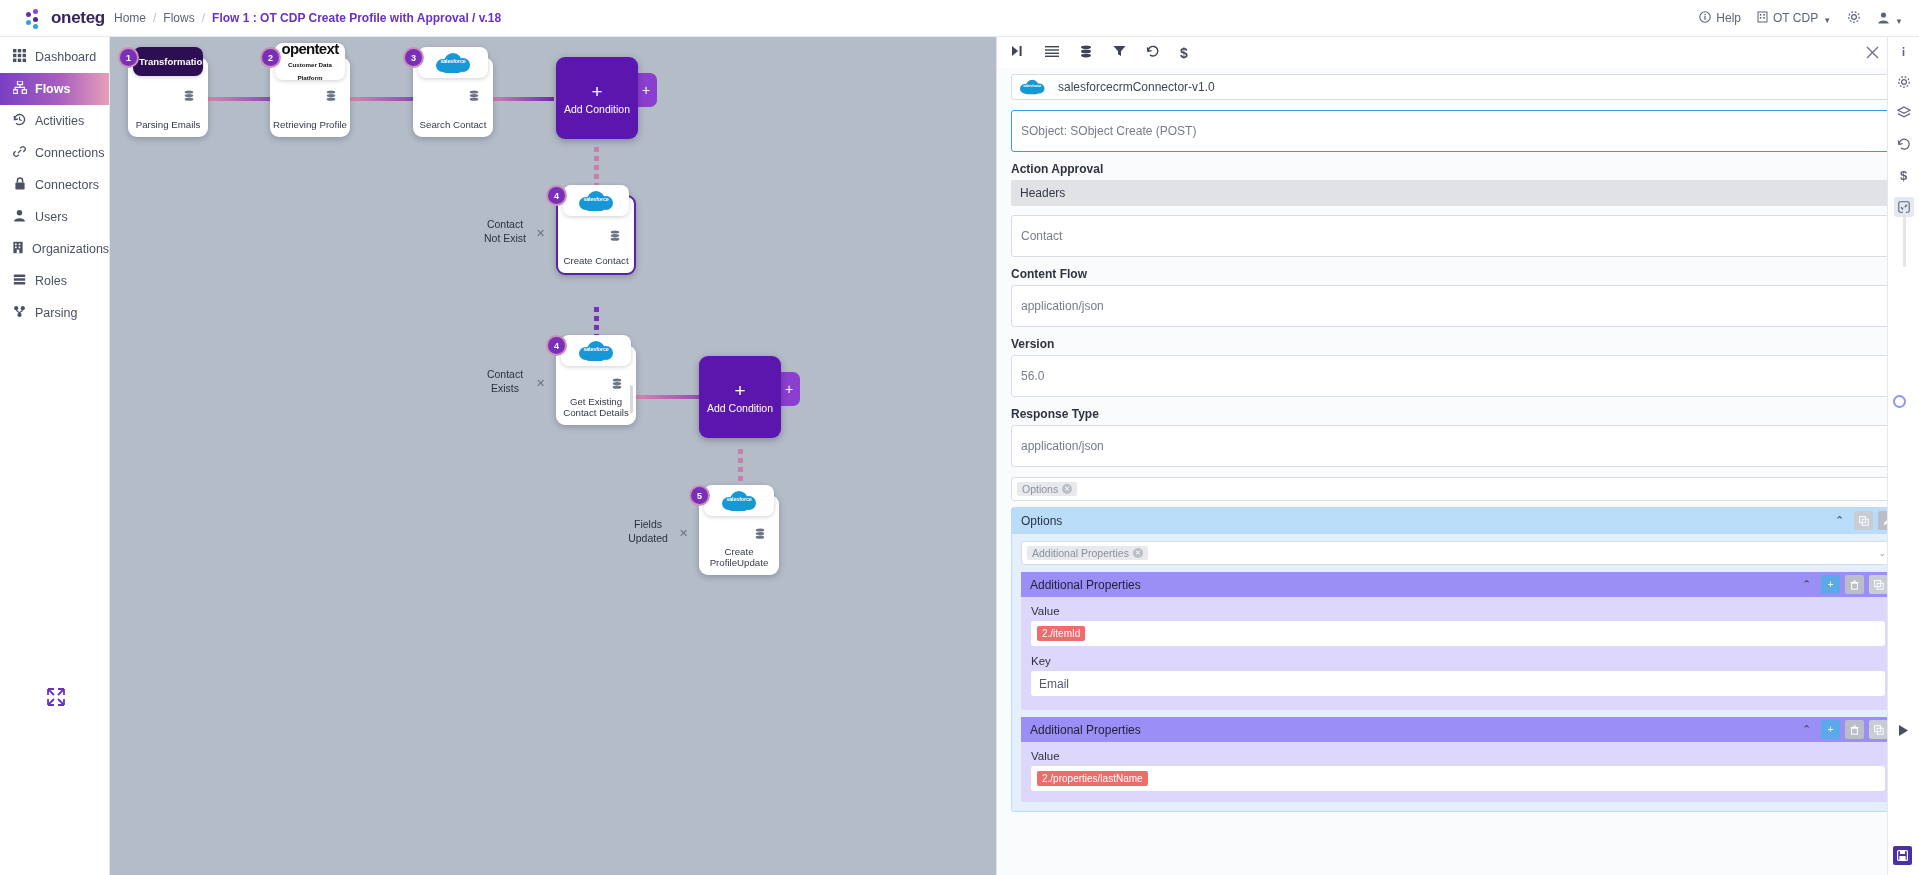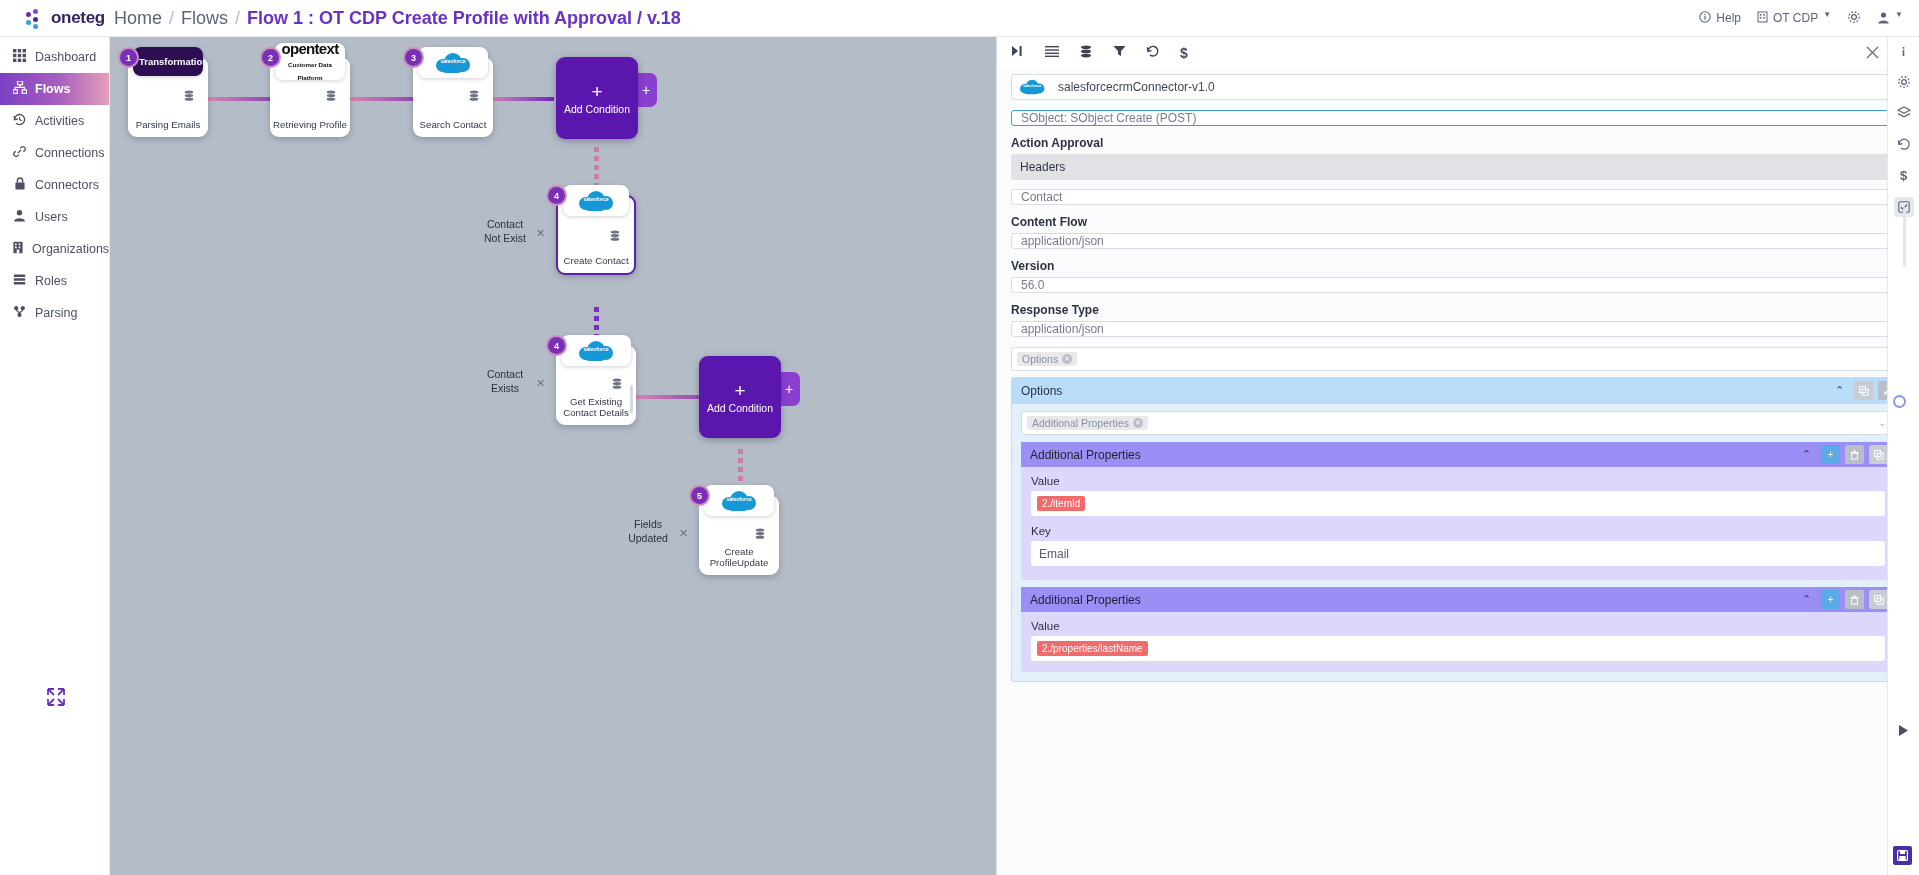--- a/index.html
+++ b/index.html
@@ -18,26 +18,26 @@
   }
   .logo-zone { width:110px; height:37px; display:flex; align-items:center; padding-left:26px; gap:6px; }
   .logo-mark { width:19px; height:19px; position:relative; flex:0 0 auto; }
   .logo-mark i { position:absolute; width:5px; height:5px; border-radius:50%; }
   .logo-mark i:nth-child(1){ left:0; top:3px; background:#6b2fa0; }
   .logo-mark i:nth-child(2){ left:0; top:11px; background:#2ea3d8; }
   .logo-mark i:nth-child(3){ left:7px; top:0px; background:#8e44c9; }
   .logo-mark i:nth-child(4){ left:7px; top:8px; background:#4b2a8e; }
   .logo-mark i:nth-child(5){ left:7px; top:15px; background:#2ea3d8; }
   .logo-text { font-size:17px; font-weight:bold; color:#36235f; letter-spacing:-0.3px; }
-  .crumbs { display:flex; align-items:center; gap:7px; font-size:18px; padding-left:4px; }
+  .crumbs { display:flex; align-items:center; gap:7px; font-size:12px; padding-left:4px; }
   .crumbs a { color:#5c6478; text-decoration:none; }
   .crumbs .sep { color:#b9bdc9; }
   .crumbs .cur { color:#6a32c4; font-weight:bold; }
   .topright { margin-left:auto; display:flex; align-items:center; gap:16px; padding-right:16px; color:#5c6478; font-size:12px; }
-  .tr-item { display:flex; align-items:flex-start; gap:5px; cursor:pointer; }
+  .tr-item { display:flex; align-items:flex-end; gap:5px; cursor:pointer; }
   .ic { display:inline-block; line-height:1; }
   
   .sidebar {
     position:absolute; top:37px; left:0; width:110px; height:838px;
     background:#ffffff; border-right:1px solid #e6e8ee; z-index:30;
   }
   .side-item {
     height:32px; display:flex; align-items:center; gap:8px;
     padding-left:12px; font-size:12.5px; color:#4a5165; cursor:pointer;
     margin-bottom:0px;
@@ -126,21 +126,21 @@
   .rp-body { padding:6px 14px 0 14px; height:807px; overflow:hidden; }
   .conn-row {
     height:26px; background:#fff; border:1px solid #d8dce3; border-radius:3px;
     display:flex; align-items:center; gap:8px; padding:0 8px; margin-bottom:10px;
     font-size:12px; color:#3f465a; position:relative;
   }
   .conn-row .chev { position:absolute; right:8px; color:#8a90a0; font-size:9px; }
   .flabel { font-size:12px; color:#2e3342; font-weight:bold; margin-bottom:4px; display:block; }
   .flabel .req { color:#e02b2b; }
   .finput {
-    height:16px; background:#fff; border:1px solid #d8dce3; border-radius:3px;
+    height:42px; background:#fff; border:1px solid #d8dce3; border-radius:3px;
     display:flex; align-items:center; padding:0 9px; font-size:12px; color:#767c8e;
     margin-bottom:10px; position:relative;
   }
   .finput.focus { border:1.6px solid #3a9ae8; }
   .finput .chev { position:absolute; right:9px; color:#8a90a0; font-size:9px; }
   .sec-title { font-size:12px; font-weight:bold; color:#2e3342; margin:0 0 4px 0; }
   .grayhdr {
     height:26px; background:#e0e2e5; border-radius:2px; display:flex; align-items:center;
     padding:0 9px; font-size:12px; color:#32384a; margin-bottom:9px; position:relative;
   }

